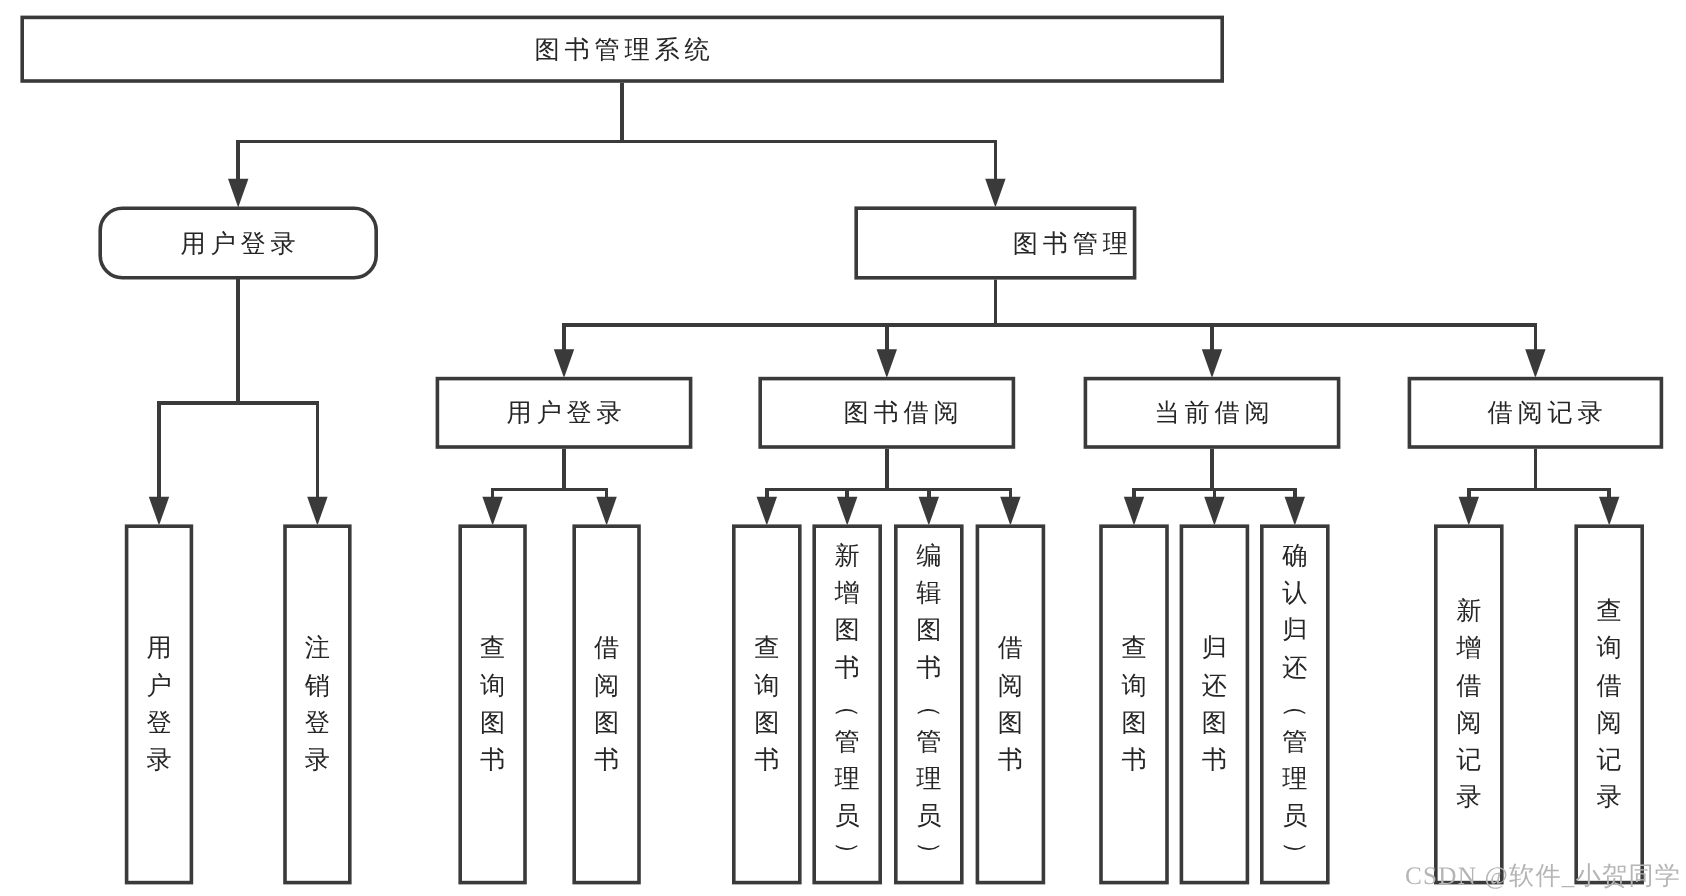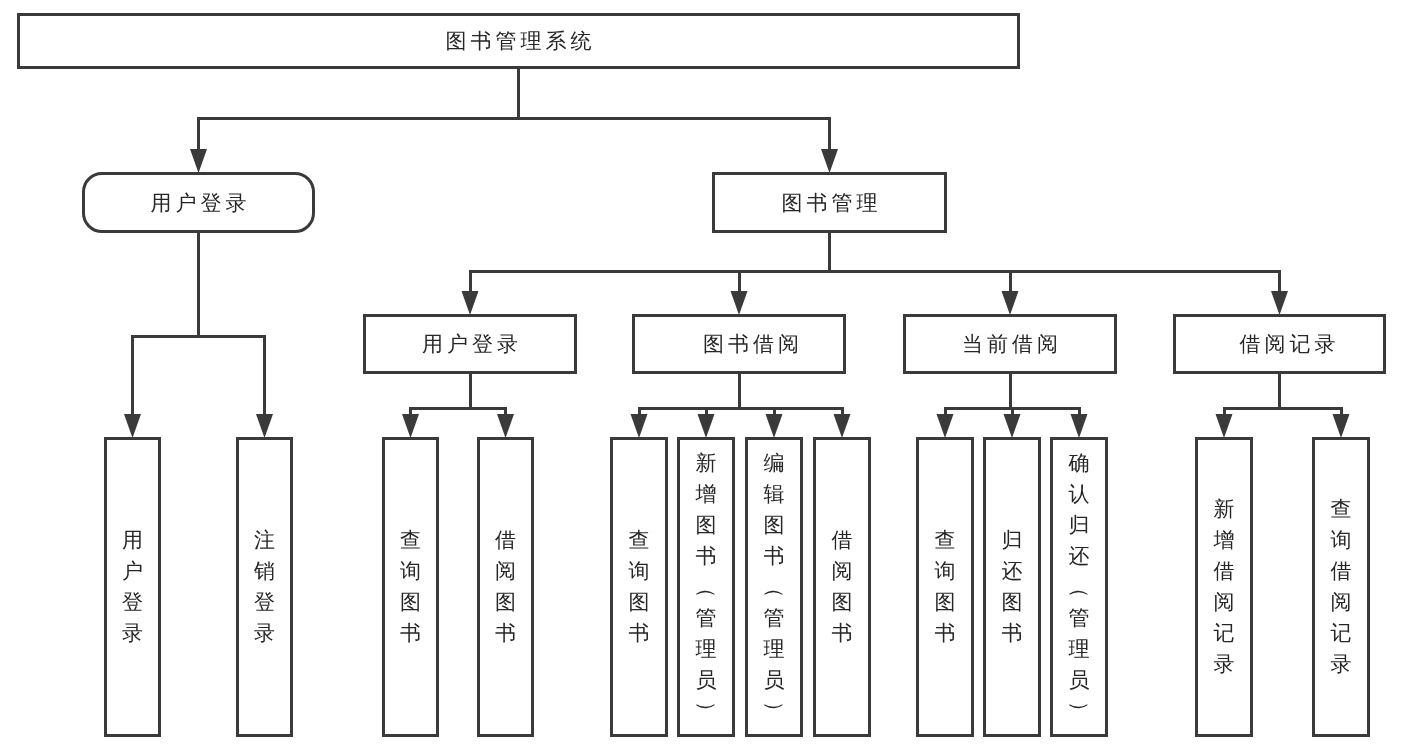--- a/index.html
+++ b/index.html
@@ -119,21 +119,21 @@
       <line x1="1341" y1="408" x2="1341" y2="421" stroke="#3a3a3a" stroke-width="3" shape-rendering="crispEdges"></line>
       <polygon points="1332.5,414 1349.5,414 1341,438" fill="#3a3a3a"></polygon>
     </svg>
   <div id="nodes">
       <div class="node h" style="left: 17px; top: 13px; width: 1003px; height: 56px;">
         <div class="label">图书管理系统</div>
       </div>
       <div class="node h" style="left: 82px; top: 172px; width: 233px; height: 61px; border-radius: 20px;">
         <div class="label">用户登录</div>
       </div>
-      <div class="node h" style="left: 712px; top: 172px; width: 235px; height: 61px;">
+      <div class="node h" style="left: 712px; top: 172px; width: 235px; height: 61px; justify-content: flex-end;">
         <div class="label">图书管理</div>
       </div>
       <div class="node h" style="left: 363px; top: 314px; width: 214px; height: 60px;">
         <div class="label">用户登录</div>
       </div>
       <div class="node h" style="left: 632px; top: 314px; width: 214px; height: 60px; padding-left: 24px;">
         <div class="label">图书借阅</div>
       </div>
       <div class="node h" style="left: 903px; top: 314px; width: 214px; height: 60px; align-items: center;">
         <div class="label">当前借阅</div>
@@ -258,13 +258,14 @@
         <div class="label">
           <span>查</span>
           <span>询</span>
           <span>借</span>
           <span>阅</span>
           <span>记</span>
           <span>录</span>
         </div>
       </div>
     </div>
+  <div id="watermark">CSDN @软件_小贺同学</div>
 </div>
 
 </body></html>

